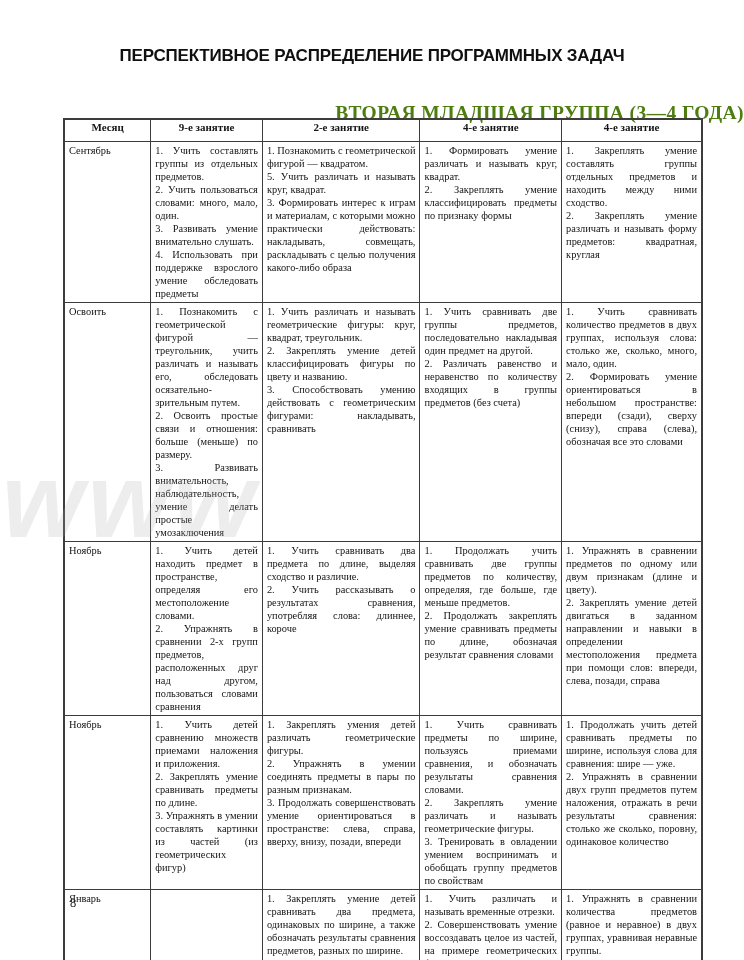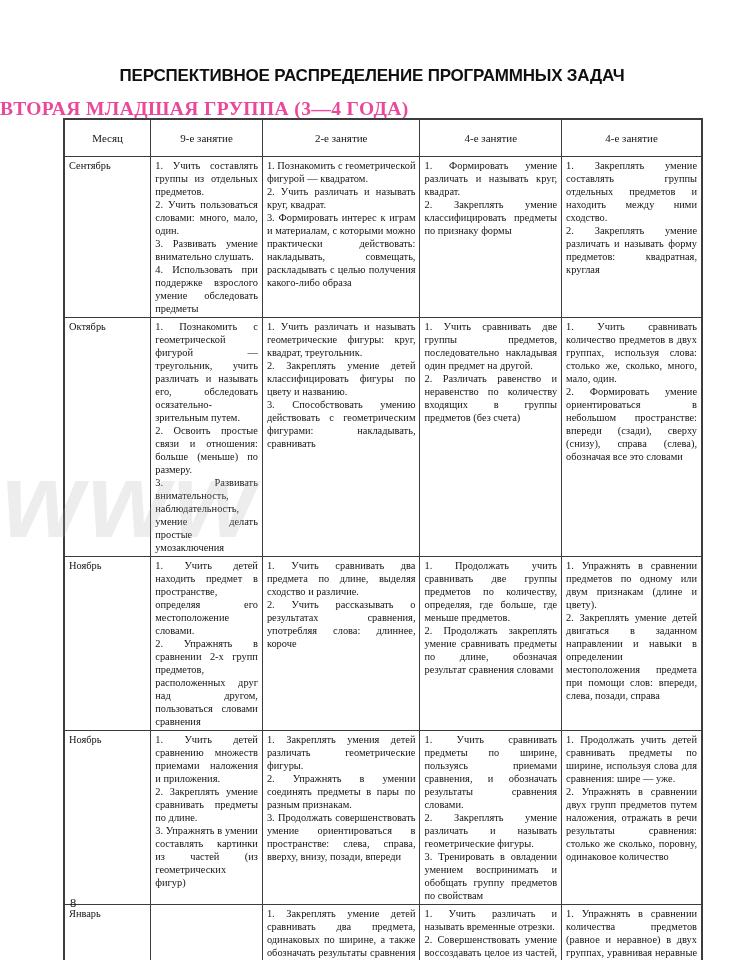--- a/index.html
+++ b/index.html
@@ -1,40 +1,40 @@
 <!DOCTYPE html>
 <html lang="ru"><head>
 <meta charset="utf-8">
 <style>
   * { margin:0; padding:0; box-sizing:border-box; }
   html,body { width:744px; height:960px; }
   body { background:#ffffff; font-family:"Liberation Serif", serif; color:#151515; }
   .page { position:relative; width:744px; height:960px; background:#ffffff; overflow:hidden; }
 
   .title {
-    text-align:center; padding-top:66px;
+    text-align:center; padding-top:46px;
     font-family:"Liberation Sans", sans-serif; font-weight:bold;
     font-size:17px; letter-spacing:-0.2px; color:#101010;
   }
   .subtitle {
-    text-align:left; margin-top:12px;
+    text-align:right; margin-top:36px;
     font-family:"Liberation Serif", serif; font-weight:bold;
-    font-size:19.5px; letter-spacing:0.4px; color:#ec4899;
+    font-size:19.5px; letter-spacing:0.4px; color:#4d7c0f;
   }
 
   .table-wrap { position:absolute; left:63px; top:118px; width:640px; }
   table.schedule {
     border-collapse:collapse; width:100%; table-layout:fixed;
     border:2px solid #3c3c3c;
   }
   table.schedule th, table.schedule td {
     border:1px solid #3c3c3c; vertical-align:top;
   }
   table.schedule th {
-    font-size:11px; font-weight:normal; text-align:center; padding:12px 2px; height:22px;
+    font-size:11px; font-weight:bold; text-align:center; padding:1px 2px; height:22px;
   }
   table.schedule td {
     font-size:10.4px; line-height:1.25; padding:2px 4px;
     text-align:justify; white-space:pre-line; hyphens:auto; overflow:hidden;
   }
   td.month-cell { white-space:normal; text-align:left; padding-left:5px; font-size:11px;margin-top:16px; }
   tr.r0 td { height:148px; }
   tr.r1 td { height:147px; }
   tr.r2 td { height:131px; }
   tr.r3 td { height:159px; }
@@ -76,29 +76,29 @@
         </tr>
       </thead>
       <tbody>
         <tr class="r0">
           <td class="month-cell">Сентябрь</td>
           <td>1. Учить составлять группы из отдельных предметов.
 2. Учить пользоваться словами: много, мало, один.
 3. Развивать умение внимательно слушать.
 4. Использовать при поддержке взрослого умение обследовать предметы</td>
           <td>1. Познакомить с геометрической фигурой — квадратом.
-2. Учить различать и называть круг, квадрат.
+5. Учить различать и называть круг, квадрат.
 3. Формировать интерес к играм и материалам, с которыми можно практически действовать: накладывать, совмещать, раскладывать с целью получения какого-либо образа</td>
           <td>1. Формировать умение различать и называть круг, квадрат.
 2. Закреплять умение классифицировать предметы по признаку формы</td>
           <td>1. Закреплять умение составлять группы отдельных предметов и находить между ними сходство.
 2. Закреплять умение различать и называть форму предметов: квадратная, круглая</td>
         </tr>
         <tr class="r1">
-          <td class="month-cell">Октябрь</td>
+          <td class="month-cell">Освоить</td>
           <td>1. Познакомить с геометрической фигурой — треугольник, учить различать и называть его, обследовать осязательно-зрительным путем.
 2. Освоить простые связи и отношения: больше (меньше) по размеру.
 3. Развивать внимательность, наблюдательность, умение делать простые умозаключения</td>
           <td>1. Учить различать и называть геометрические фигуры: круг, квадрат, треугольник.
 2. Закреплять умение детей классифицировать фигуры по цвету и названию.
 3. Способствовать умению действовать с геометрическим фигурами: накладывать, сравнивать</td>
           <td>1. Учить сравнивать две группы предметов, последовательно накладывая один предмет на другой.
 2. Различать равенство и неравенство по количеству входящих в группы предметов (без счета)</td>
           <td>1. Учить сравнивать количество предметов в двух группах, используя слова: столько же, сколько, много, мало, один.
 2. Формировать умение ориентироваться в небольшом пространстве: впереди (сзади), сверху (снизу), справа (слева), обозначая все это словами</td>

